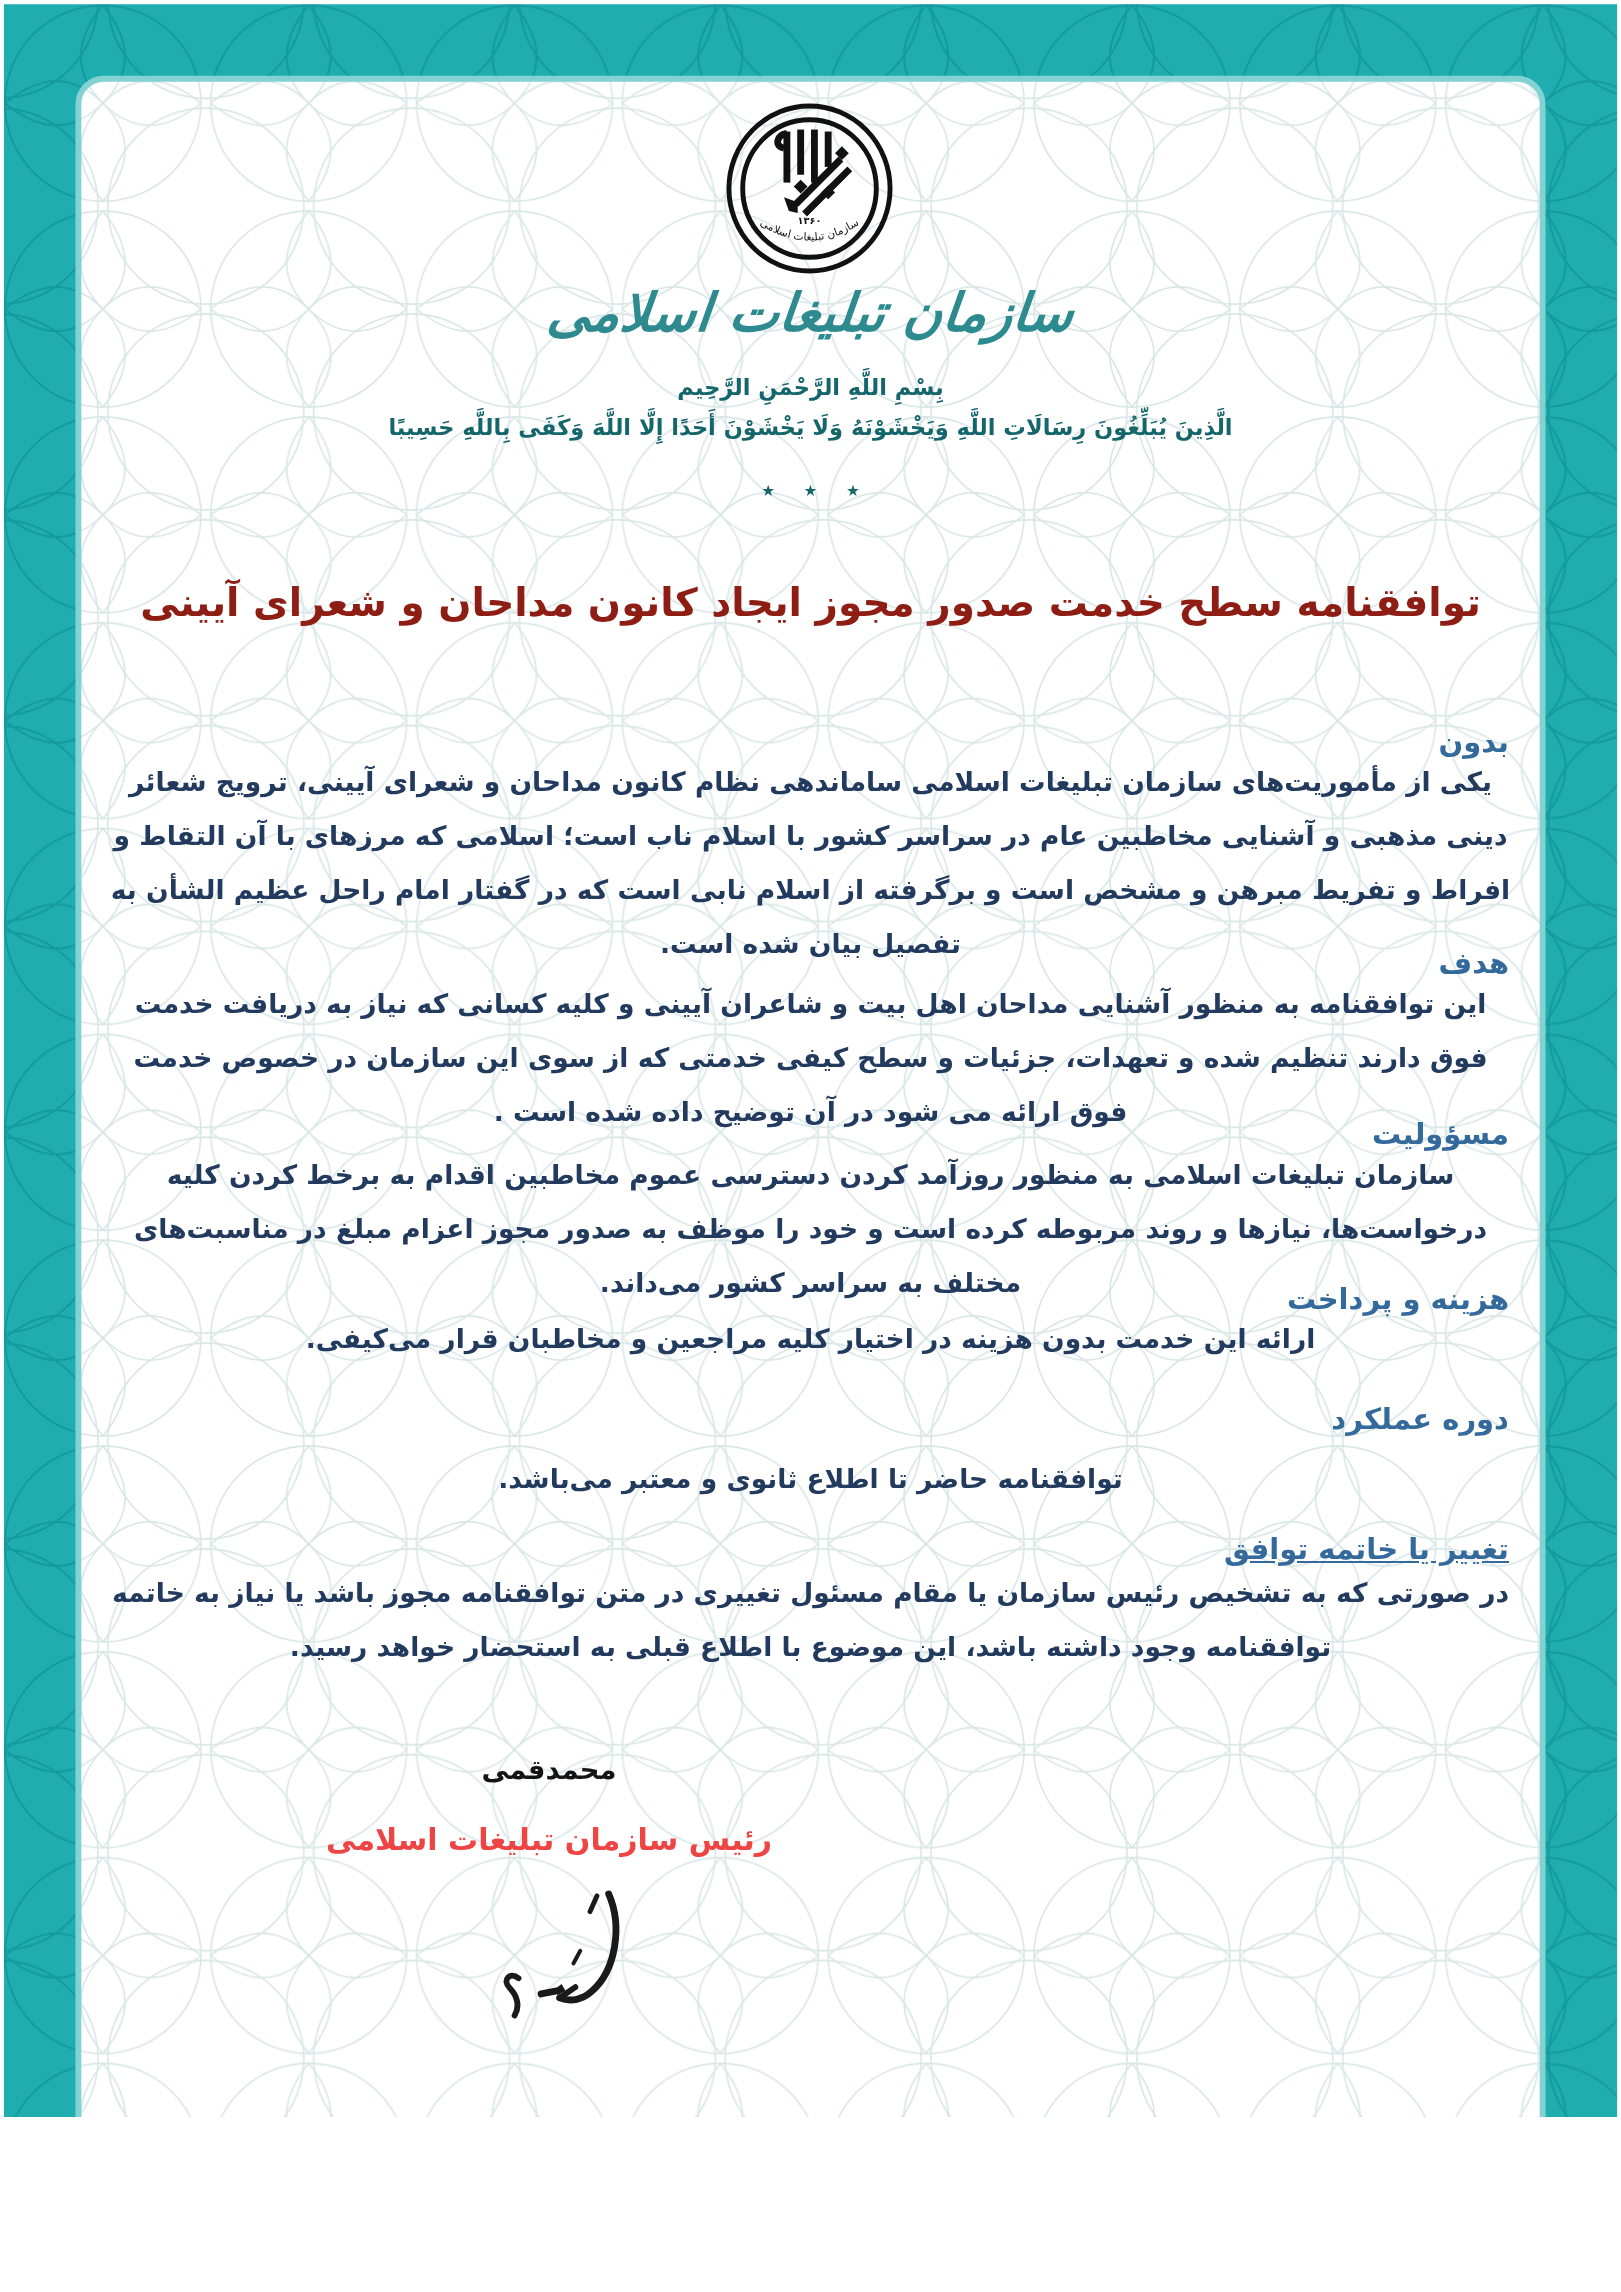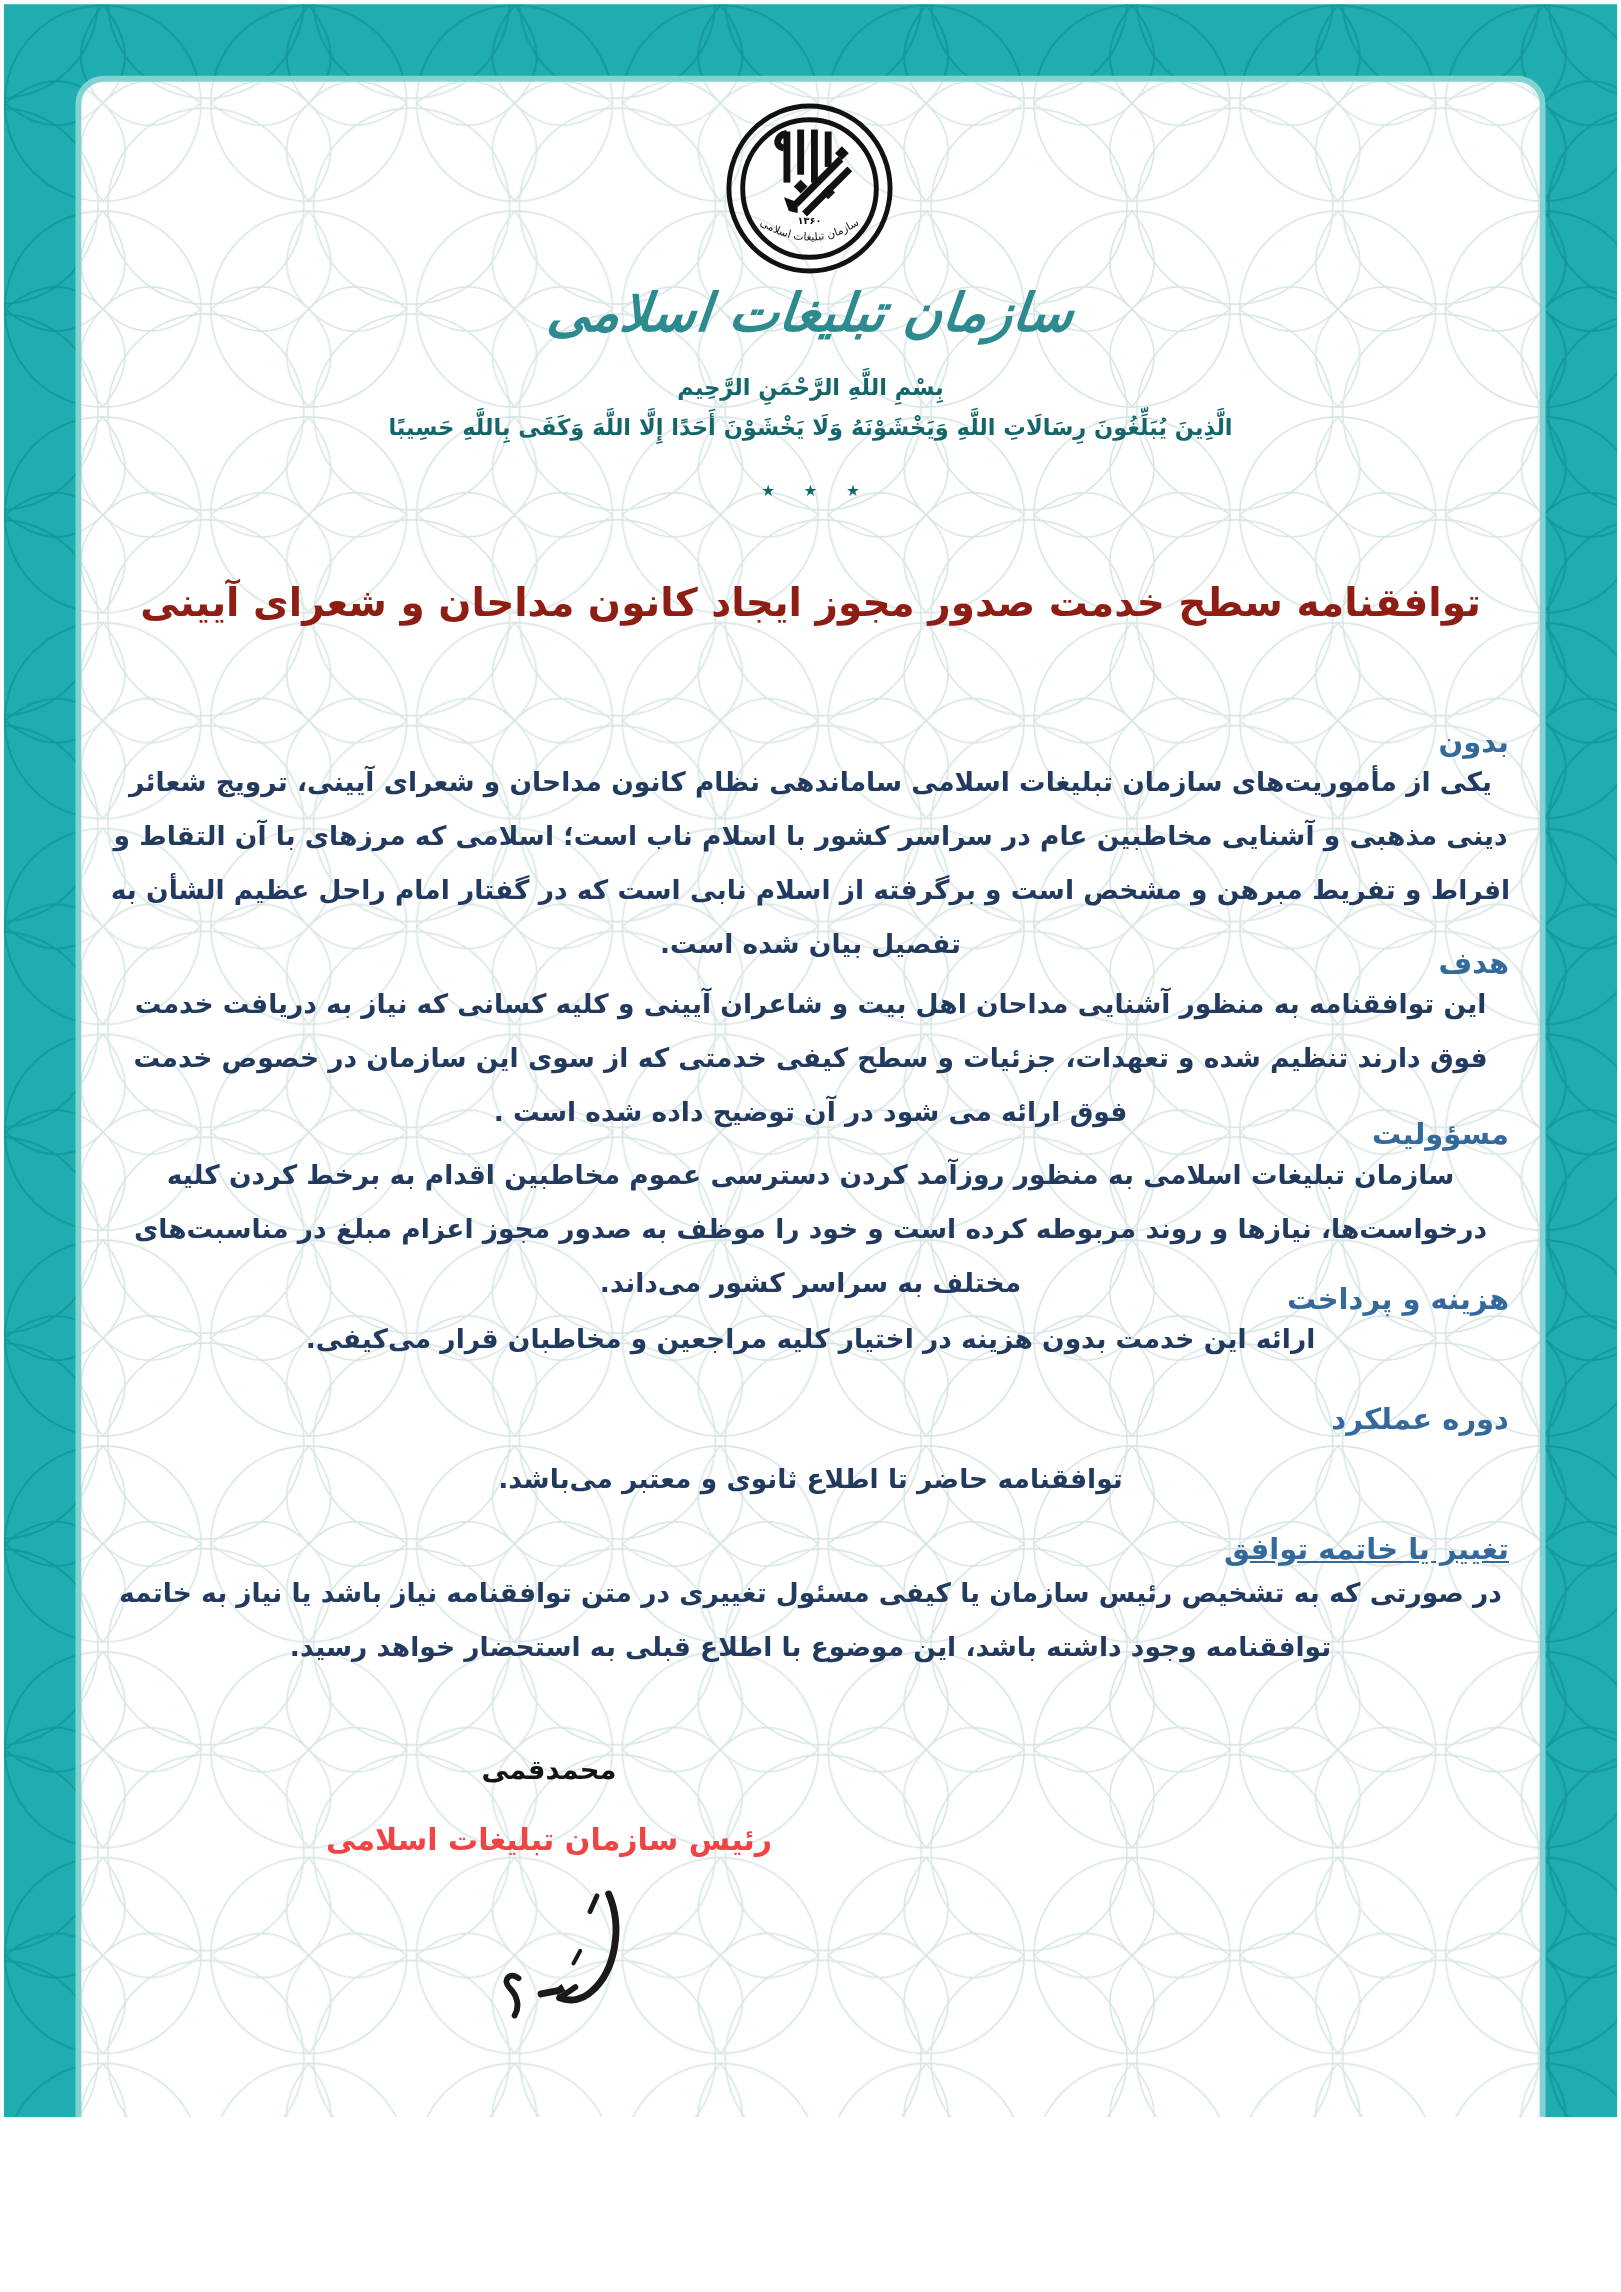--- a/index.html
+++ b/index.html
@@ -155,21 +155,21 @@
   <div class="sec-heading h2">مسؤولیت</div>
   <div class="sec-body b2">سازمان تبلیغات اسلامی به منظور روزآمد کردن دسترسی عموم مخاطبین اقدام به برخط کردن کلیه درخواست‌ها، نیازها و روند مربوطه کرده است و خود را موظف به صدور مجوز اعزام مبلغ در مناسبت‌های مختلف به سراسر کشور می‌داند.</div>
 
   <div class="sec-heading h3">هزینه و پرداخت</div>
   <div class="sec-body b3">ارائه این خدمت بدون هزینه در اختیار کلیه مراجعین و مخاطبان قرار می‌کیفی.</div>
 
   <div class="sec-heading h4">دوره عملکرد</div>
   <div class="sec-body b4">توافقنامه حاضر تا اطلاع ثانوی و معتبر می‌باشد.</div>
 
   <div class="sec-heading h5">تغییر یا خاتمه توافق</div>
-  <div class="sec-body b5">در صورتی که به تشخیص رئیس سازمان یا کیفی مسئول تغییری در متن توافقنامه نیاز باشد یا نیاز به خاتمه توافقنامه وجود داشته باشد، این موضوع با اطلاع قبلی به استحضار خواهد رسید.</div>
+  <div class="sec-body b5">در صورتی که به تشخیص رئیس سازمان یا مقام مسئول تغییری در متن توافقنامه مجوز باشد یا نیاز به خاتمه توافقنامه وجود داشته باشد، این موضوع با اطلاع قبلی به استحضار خواهد رسید.</div>
 
   <div class="layer sig-block">
     <div class="sig-name">محمدقمی</div>
     <div class="sig-title">رئیس سازمان تبلیغات اسلامی</div>
   </div>
 
   <div class="layer sig-scribble">
     <svg width="147" height="162" viewBox="0 0 150 165">
       <g stroke="#1a1a1a" fill="none" stroke-linecap="round">
         <path d="M116 10 C 130 42 124 88 98 110 C 90 117 78 121 66 116" stroke-width="7"></path>

